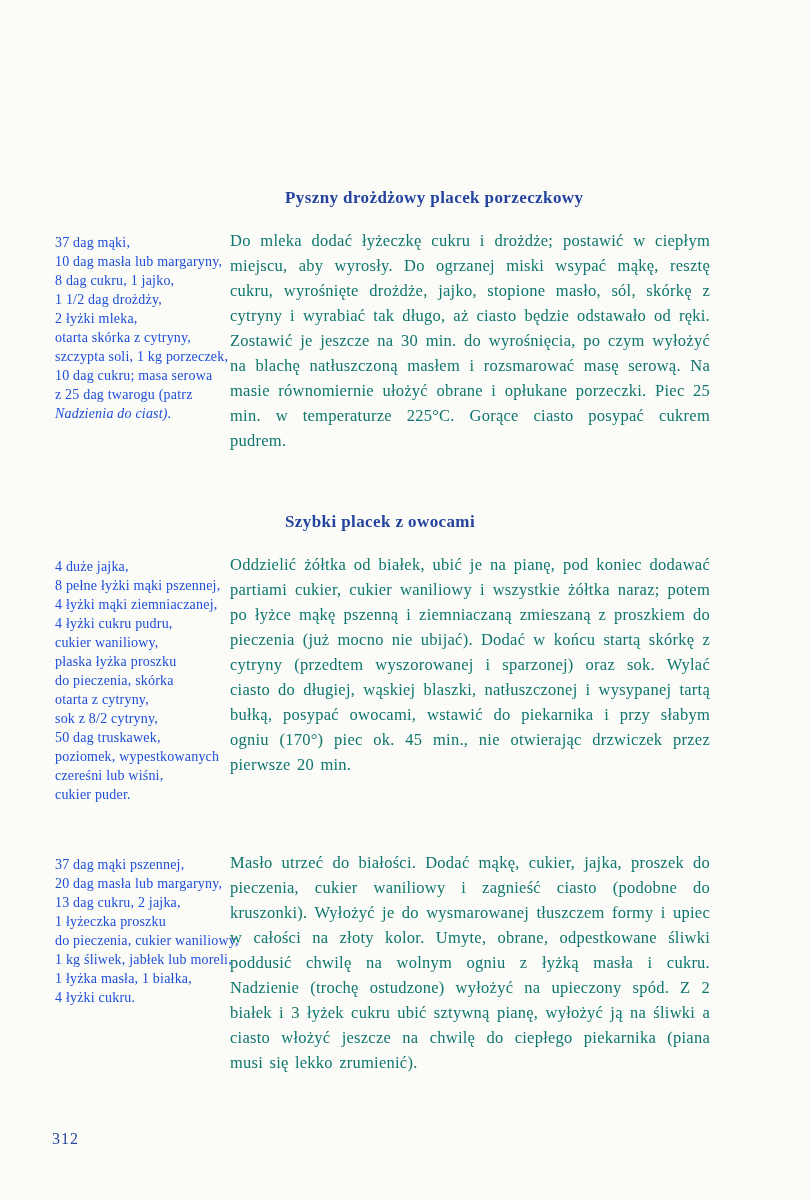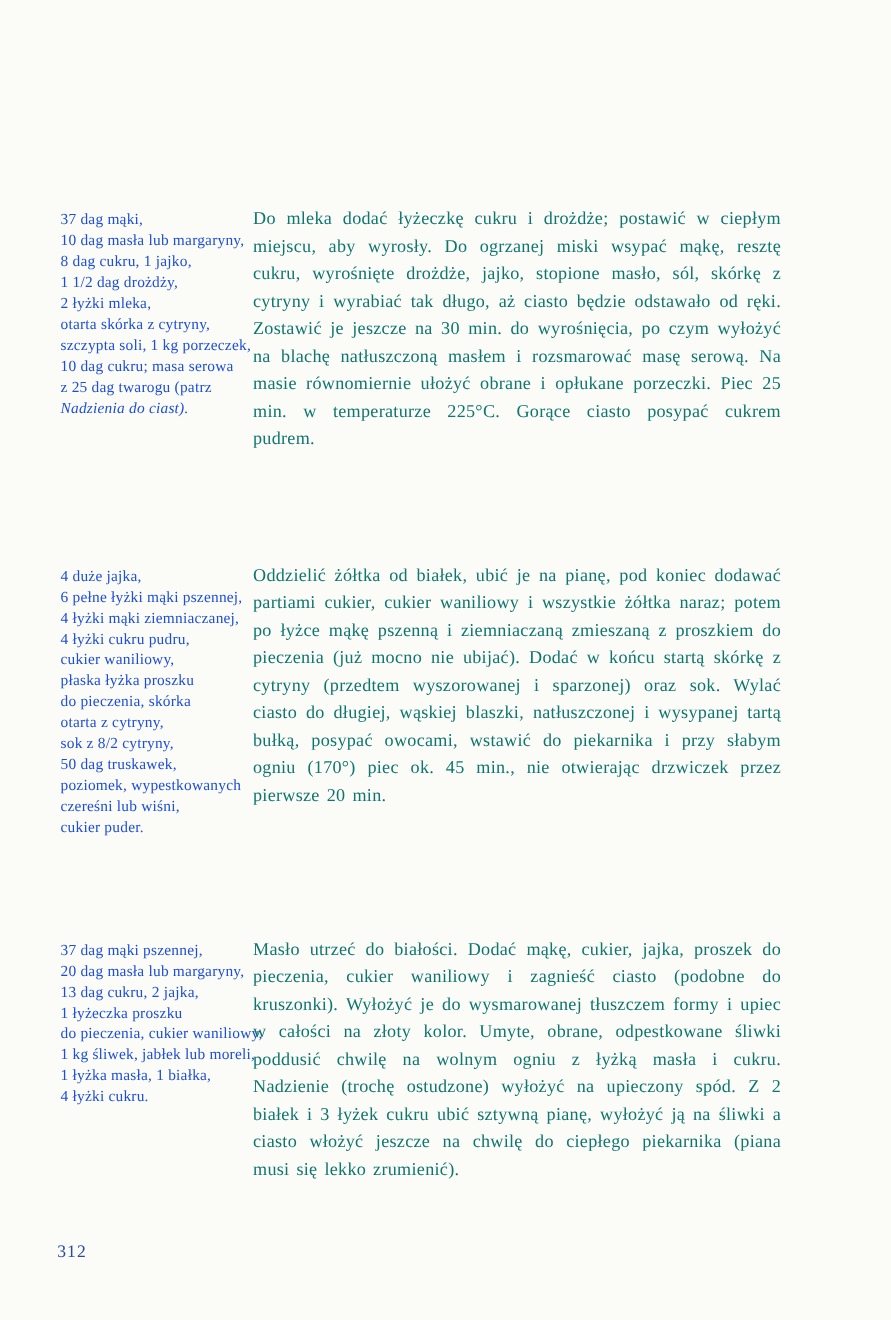--- a/index.html
+++ b/index.html
@@ -69,42 +69,44 @@
     pointer-events: none;
     white-space: nowrap;
   }
 </style>
 </head>
 <body>
 
 <div class="page">
 
   <section class="recipe" style="top:186px">
+    <h2 class="recipe-title">Pyszny drożdżowy placek porzeczkowy</h2>
     <div class="row">
       <div class="ingredients">
           <div class="ing-line">37 dag mąki,</div>
           <div class="ing-line">10 dag masła lub margaryny,</div>
           <div class="ing-line">8 dag cukru, 1 jajko,</div>
           <div class="ing-line">1 1/2 dag drożdży,</div>
           <div class="ing-line">2 łyżki mleka,</div>
           <div class="ing-line">otarta skórka z cytryny,</div>
           <div class="ing-line">szczypta soli, 1 kg porzeczek,</div>
           <div class="ing-line">10 dag cukru; masa serowa</div>
           <div class="ing-line">z 25 dag twarogu (patrz</div>
           <div class="ing-line italic">Nadzienia do ciast).</div>
         </div>
       <div class="instructions">Do mleka dodać łyżeczkę cukru i drożdże; postawić w ciepłym miejscu, aby wyrosły. Do ogrzanej miski wsypać mąkę, resztę cukru, wyrośnięte drożdże, jajko, stopione masło, sól, skórkę z cytryny i wyrabiać tak długo, aż ciasto będzie odstawało od ręki. Zostawić je jeszcze na 30 min. do wyrośnięcia, po czym wyłożyć na blachę natłuszczoną masłem i rozsmarować masę serową. Na masie równomiernie ułożyć obrane i opłukane porzeczki. Piec 25 min. w temperaturze 225°C. Gorące ciasto posypać cukrem pudrem.</div>
     </div>
   </section>
 
   <section class="recipe" style="top:510px">
+    <h2 class="recipe-title">Szybki placek z owocami</h2>
     <div class="row">
       <div class="ingredients">
           <div class="ing-line">4 duże jajka,</div>
-          <div class="ing-line">6 pełne łyżki mąki pszennej,</div>
+          <div class="ing-line">8 pełne łyżki mąki pszennej,</div>
           <div class="ing-line">4 łyżki mąki ziemniaczanej,</div>
           <div class="ing-line">4 łyżki cukru pudru,</div>
           <div class="ing-line">cukier waniliowy,</div>
           <div class="ing-line">płaska łyżka proszku</div>
           <div class="ing-line">do pieczenia, skórka</div>
           <div class="ing-line">otarta z cytryny,</div>
           <div class="ing-line">sok z 8/2 cytryny,</div>
           <div class="ing-line">50 dag truskawek,</div>
           <div class="ing-line">poziomek, wypestkowanych</div>
           <div class="ing-line">czereśni lub wiśni,</div>

